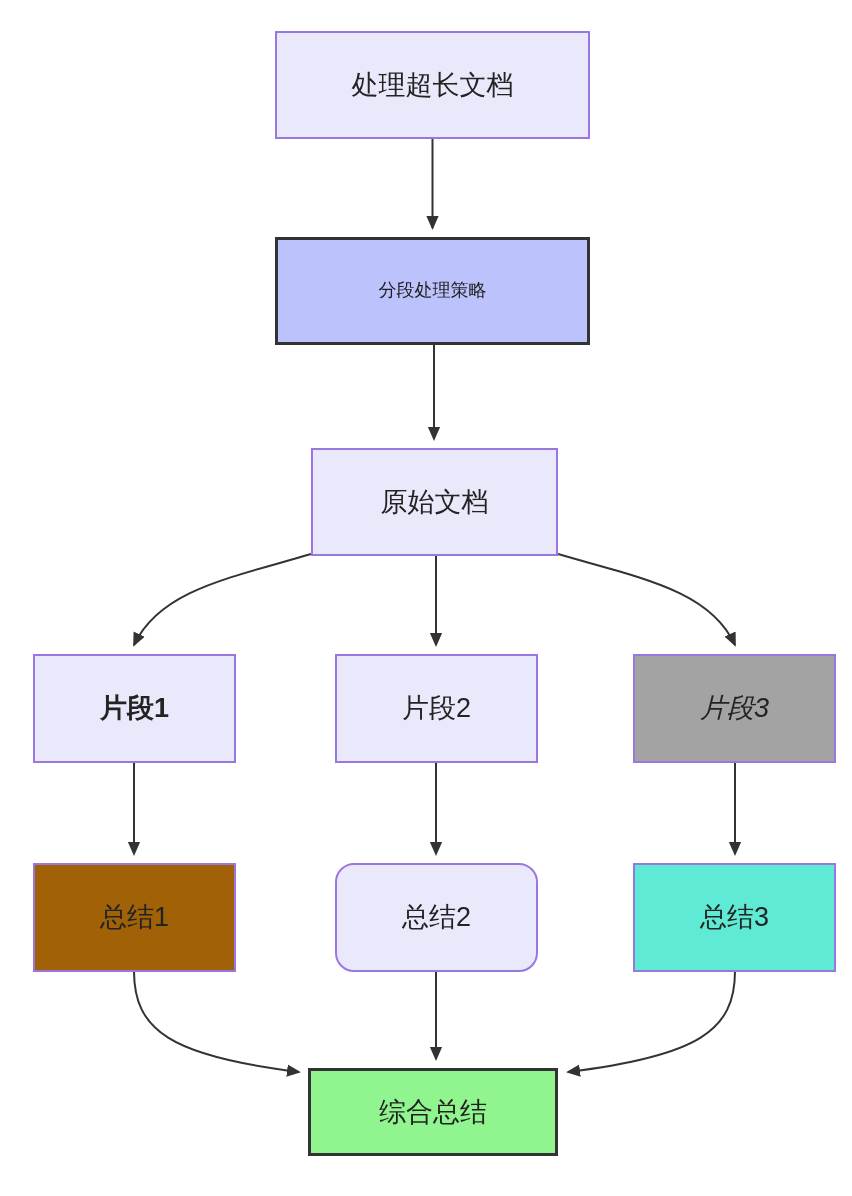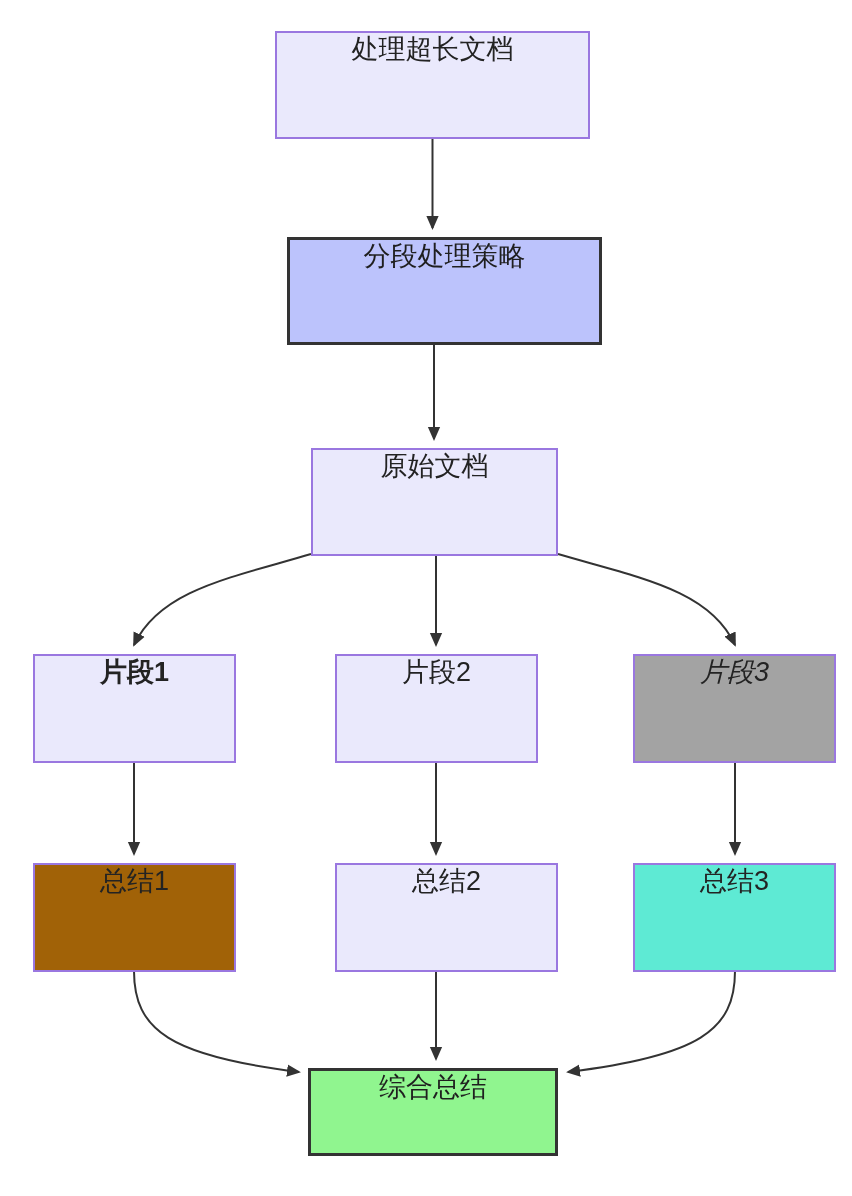--- a/index.html
+++ b/index.html
@@ -20,43 +20,42 @@
     left: 0;
     top: 0;
     width: 852px;
     height: 1196px;
     pointer-events: none;
   }
   .node {
     position: absolute;
     box-sizing: border-box;
     display: flex;
-    align-items: flex-start;
+    align-items: center;
     justify-content: center;
     text-align: center;
     line-height: 1.2;
   }
   .node-label {
     display: block;
     white-space: nowrap;
   }
   
   .node.style-default {
     background: #eae9fc;
     border: 2px solid #9a77e0;
     color: #232323;
     font-size: 27px;
   }
   
   .node.style-strategy {
     background: #bcc3fc;
     border: 3px solid #333333;
     color: #1f1f1f;
-    font-size: 27px;
-    margin-left: 12px;
+    font-size: 18px;
   }
   
   .node.style-final {
     background: #90f58f;
     border: 3px solid #333333;
     color: #1f1f1f;
     font-size: 27px;
   }
 </style>
 </head>
@@ -100,21 +99,21 @@
       </div>
       <div class="node style-default" style="left: 335px; top: 654px; width: 203px; height: 109px; background: rgb(234, 233, 252); border-color: rgb(154, 119, 224); color: rgb(35, 35, 35);">
         <span class="node-label">片段2</span>
       </div>
       <div class="node style-default" style="left: 633px; top: 654px; width: 203px; height: 109px; background: #a3a3a3; border-color: rgb(154, 119, 224); color: rgb(35, 35, 35); font-style: italic;">
         <span class="node-label">片段3</span>
       </div>
       <div class="node style-default" style="left: 33px; top: 863px; width: 203px; height: 109px; background: #a16207; border-color: rgb(154, 119, 224); color: rgb(35, 35, 35);">
         <span class="node-label">总结1</span>
       </div>
-      <div class="node style-default" style="left: 335px; top: 863px; width: 223px; height: 109px; background: rgb(234, 233, 252); border-color: rgb(154, 119, 224); color: rgb(35, 35, 35);">
+      <div class="node style-default" style="left: 335px; top: 863px; width: 203px; height: 109px; background: rgb(234, 233, 252); border-color: rgb(154, 119, 224); color: rgb(35, 35, 35); border-radius: 19px;">
         <span class="node-label">总结2</span>
       </div>
       <div class="node style-default" style="left: 633px; top: 863px; width: 203px; height: 109px; background: #5eead4; border-color: rgb(154, 119, 224); color: rgb(35, 35, 35);">
         <span class="node-label">总结3</span>
       </div>
       <div class="node style-final" style="left: 308px; top: 1068px; width: 250px; height: 88px; background: rgb(144, 245, 143); border-color: rgb(51, 51, 51); color: rgb(31, 31, 31);">
         <span class="node-label">综合总结</span>
       </div>
     </div>
 

